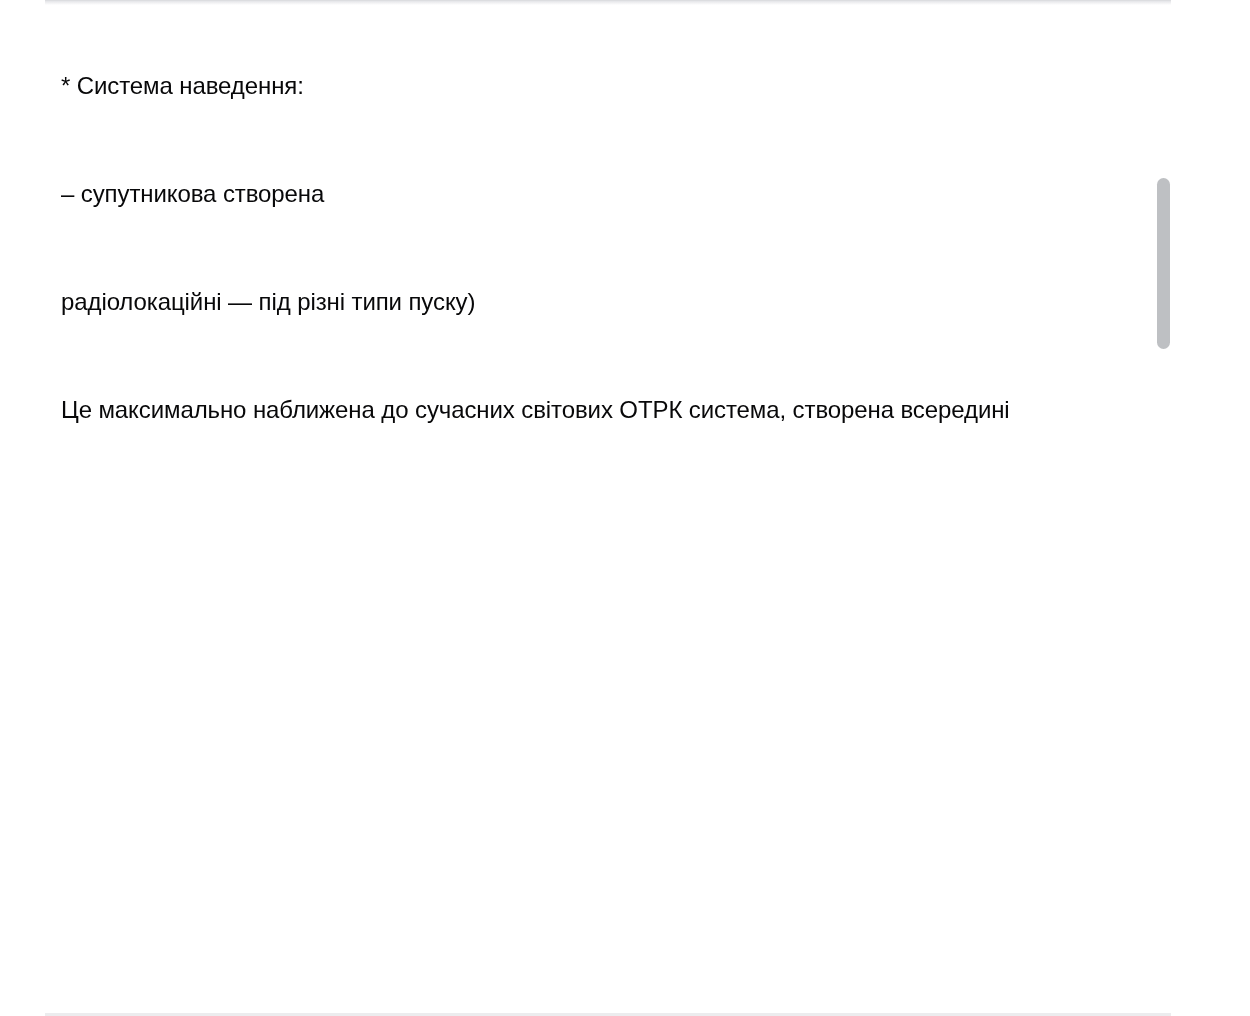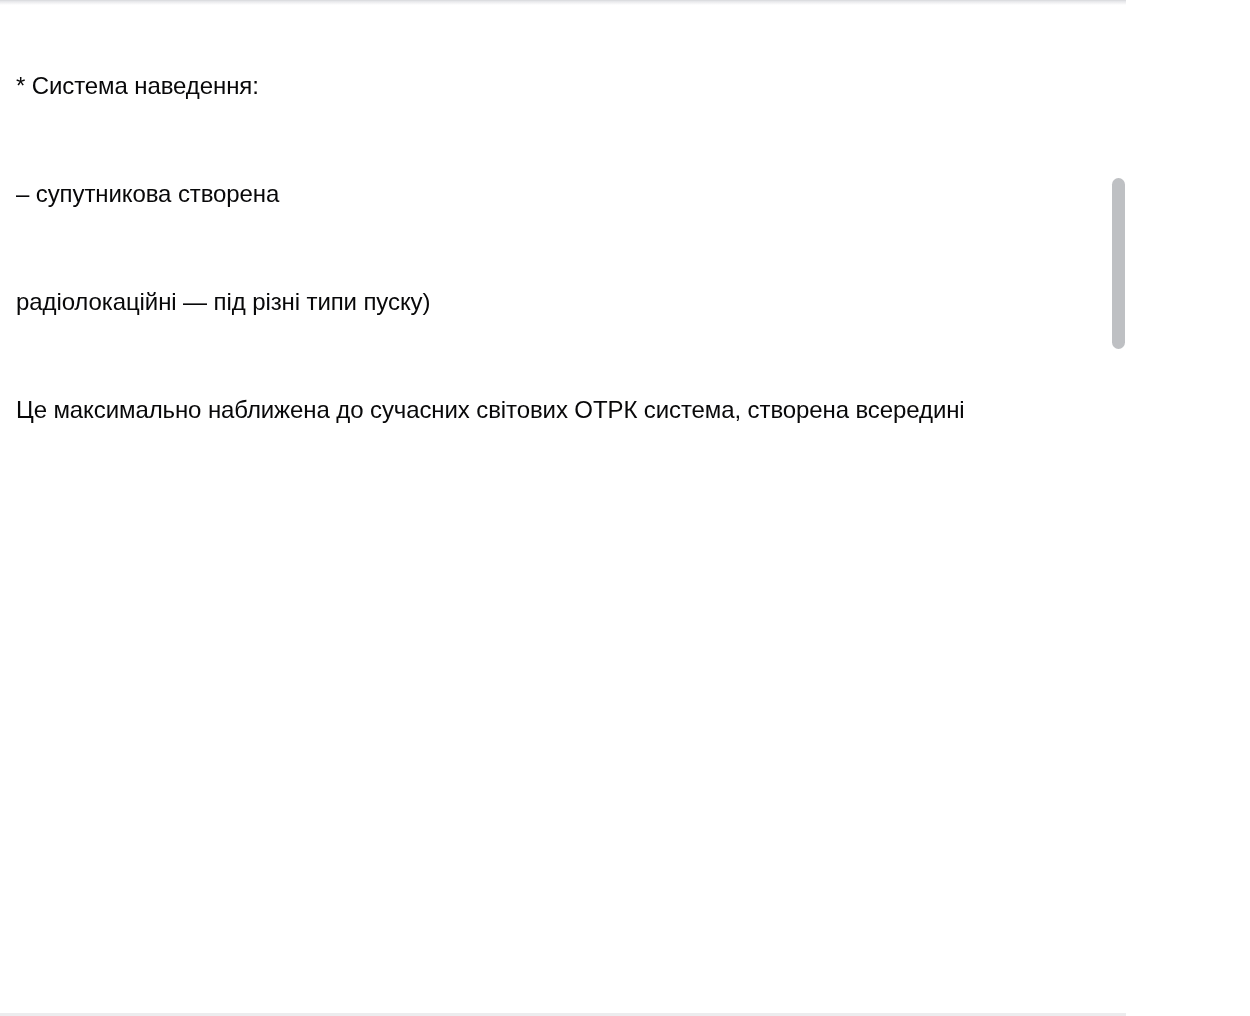--- a/index.html
+++ b/index.html
@@ -9,20 +9,21 @@
       height: 1016px;
       overflow: hidden;
       background: #ffffff;
     }
     .viewport {
       position: relative;
       width: 1126px;
       height: 1016px;
       overflow: hidden;
       background: #ffffff;
+      margin-left: 45px;
     }
     .top-shadow {
       position: absolute;
       left: 0; top: 0;
       width: 1250px; height: 4px;
       background: linear-gradient(#e4e5e8, rgba(255,255,255,0));
       border-top: 1px solid #dcdde0;
       z-index: 2;
     }
     .bottom-shade {

